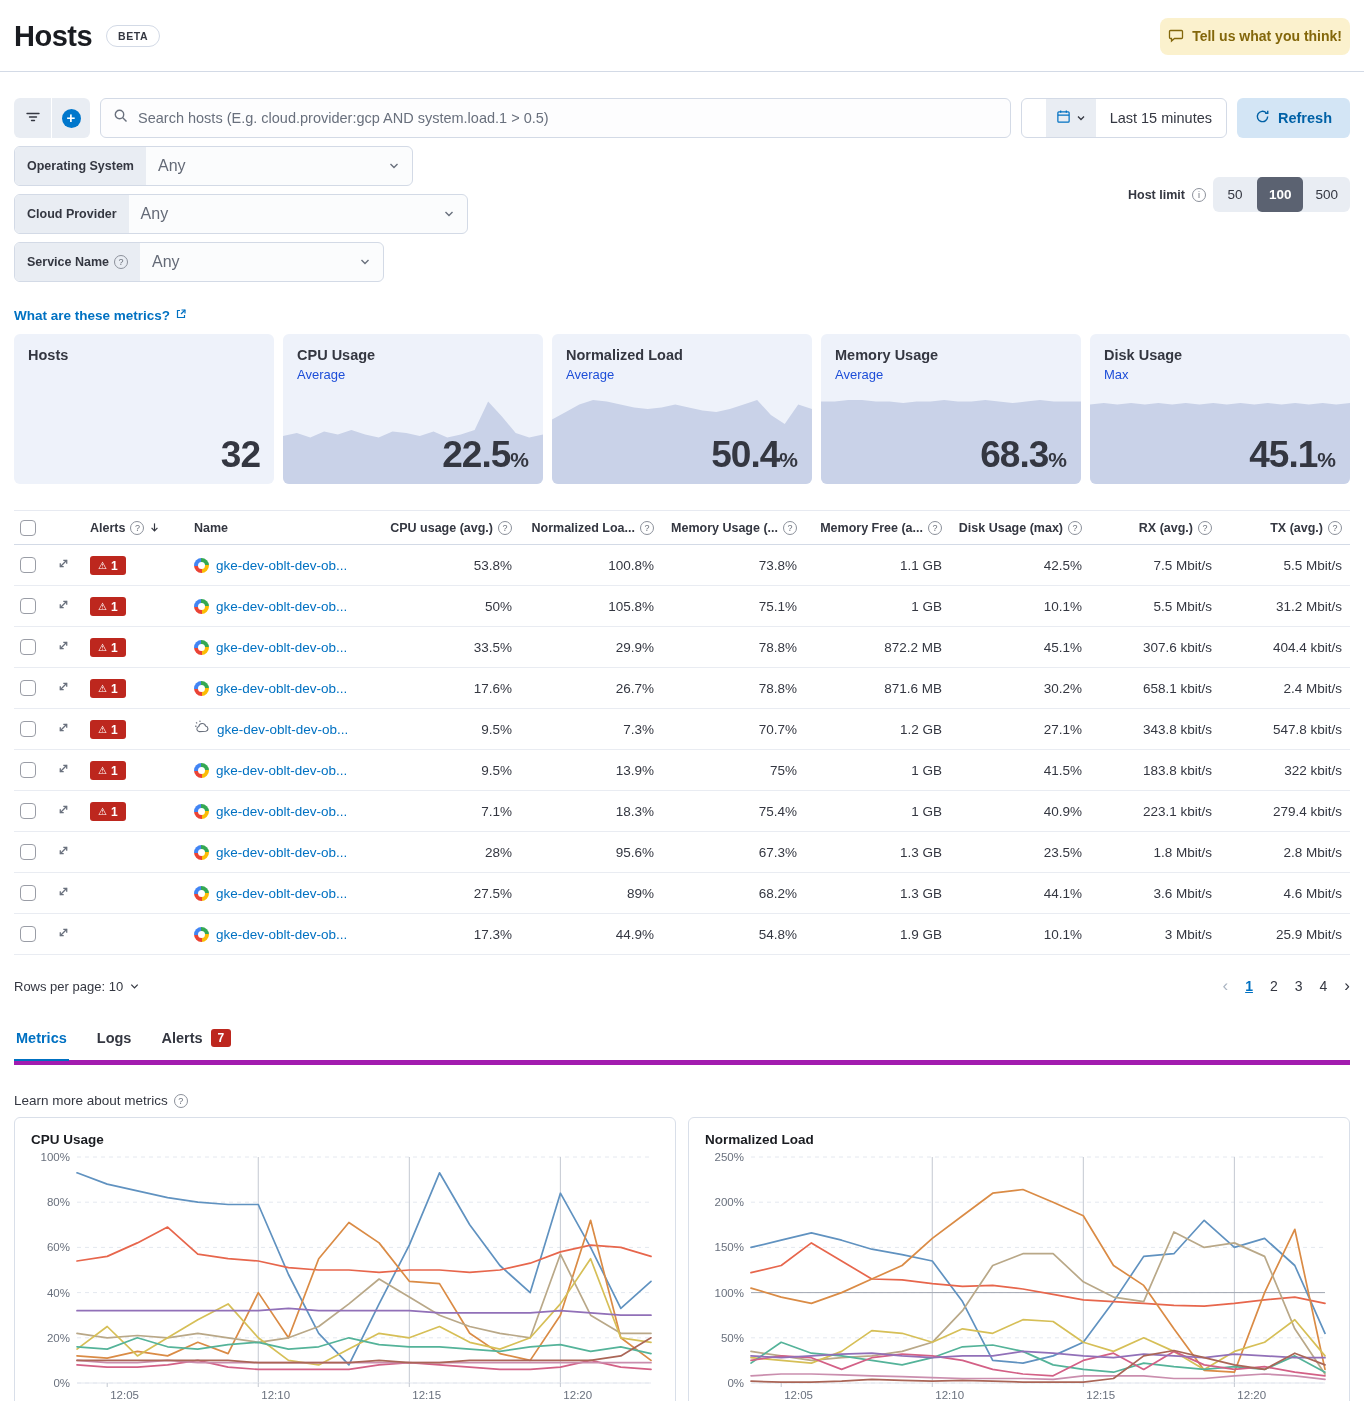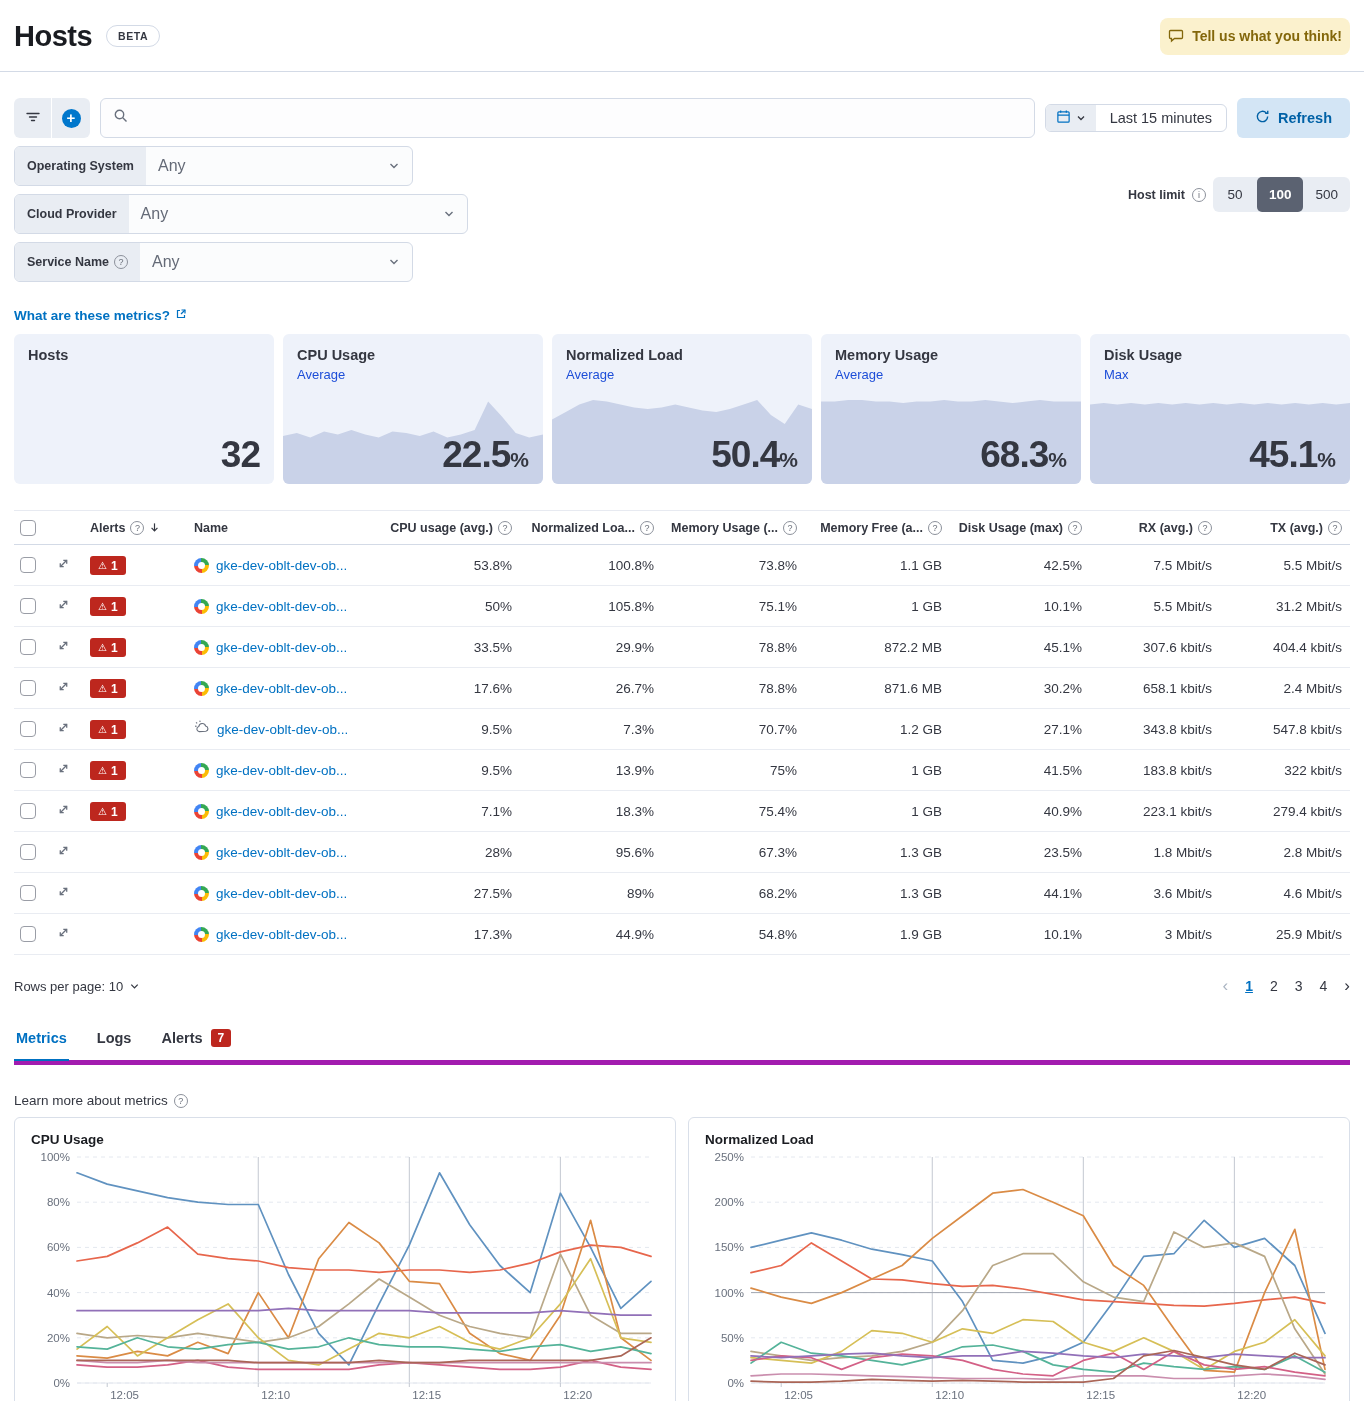--- a/index.html
+++ b/index.html
@@ -22,38 +22,38 @@
   .icon-btn { width:38px; height:40px; display:flex; align-items:center; justify-content:center;
     background:transparent; border:none; cursor:pointer; }
   .icon-group .icon-btn:first-child { border-right:1px solid #fff; }
   .plus-circle { width:19px; height:19px; border-radius:50%; background:#0077cc; color:#fff;
     font-size:15px; line-height:18px; text-align:center; font-weight:bold; }
   .search { flex:1; height:40px; border:1px solid #d3dae6; border-radius:6px; background:#fdfdfe;
     display:flex; align-items:center; padding:0 12px; gap:9px; }
   .search input { border:none; outline:none; flex:1; font-size:14.5px; background:transparent;
     font-family:inherit; color:#343741; }
   .search input::placeholder { color:#69707d; }
-  .datepicker { display:flex; align-items:stretch; height:28px; border:1px solid #d3dae6;
-    border-radius:6px; overflow:hidden; background:#fff; cursor:pointer; }
+  .datepicker { display:flex; align-items:stretch; height:40px; border:1px solid #d3dae6;
+    border-radius:6px; overflow:hidden; background:#fff; cursor:pointer;padding-left:24px; }
   .cal-seg { display:flex; align-items:center; gap:5px; padding:0 10px; background:#e9edf3; }
   .range { display:flex; align-items:center; padding:0 14px; font-size:14.5px; color:#343741; white-space:nowrap; }
   .refresh { display:flex; align-items:center; gap:8px; height:40px; padding:0 18px;
     background:#d3e5f5; color:#0061a6; font-weight:bold; font-size:14.5px; border:none;
     border-radius:6px; cursor:pointer; font-family:inherit; }
 
   
   .filters-area { position:relative; margin:8px 14px 0; }
   .filters-grid { display:flex; flex-wrap:wrap; gap:8px 12px; width:830px; }
   .select { display:flex; align-items:stretch; height:40px; border:1px solid #d3dae6;
     border-radius:6px; overflow:hidden; background:#fbfcfd; cursor:pointer; }
   .select .lbl { display:flex; align-items:center; gap:5px; padding:0 12px; background:#e9edf3;
     font-size:12.5px; font-weight:bold; color:#343741; white-space:nowrap; }
   .select .val { display:flex; align-items:center; flex:1; padding:0 12px; font-size:16px; color:#646a77; }
   .select .chev { display:flex; align-items:center; padding-right:12px; }
-  .sel-os { width:399px; } .sel-cloud { width:454px; } .sel-service { width:399px; }
+  .sel-os { width:399px; } .sel-cloud { width:454px; } .sel-service { width:370px; }
   .host-limit { position:absolute; right:0; top:31px; display:flex; align-items:center; gap:7px; }
   .hl-label { font-size:12.5px; font-weight:bold; }
   .hl-group { display:flex; background:#e9edf3; border-radius:6px; overflow:hidden; height:35px; }
   .hl-btn { min-width:44px; padding:0 12px; border:none; background:transparent; font-size:13.5px;
     color:#343741; cursor:pointer; font-family:inherit; }
   .hl-btn.sel { background:#5b6271; color:#ffffff; font-weight:bold; border-radius:5px; }
 
   
   .help { display:inline-flex; align-items:center; justify-content:center; width:14px; height:14px;
     border:1px solid #8c919b; border-radius:50%; font-size:9px; color:#6b707b; flex:0 0 auto;
@@ -156,20 +156,21 @@
       <span class="plus-circle">+</span>
     </button>
   </div>
   <div class="search">
     <span>
       <svg width="16" height="16" viewBox="0 0 16 16" fill="none" stroke="#69707d" stroke-width="1.4">
         <circle cx="6.5" cy="6.5" r="4.2"></circle>
           <line x1="9.8" y1="9.8" x2="13.5" y2="13.5"></line>
       </svg>
     </span>
+    <input placeholder="Search hosts (E.g. cloud.provider:gcp AND system.load.1 &gt; 0.5)" style="">
   </div>
   <div class="datepicker">
     <span class="cal-seg">
       <span>
         <svg width="15" height="15" viewBox="0 0 16 16" fill="none" stroke="#0071c2" stroke-width="1.3">
           <rect x="2" y="3" width="12" height="11" rx="1"></rect>
             <line x1="2" y1="6.5" x2="14" y2="6.5"></line>
           <line x1="5" y1="1.5" x2="5" y2="4"></line>
             <line x1="11" y1="1.5" x2="11" y2="4"></line>
         </svg>

